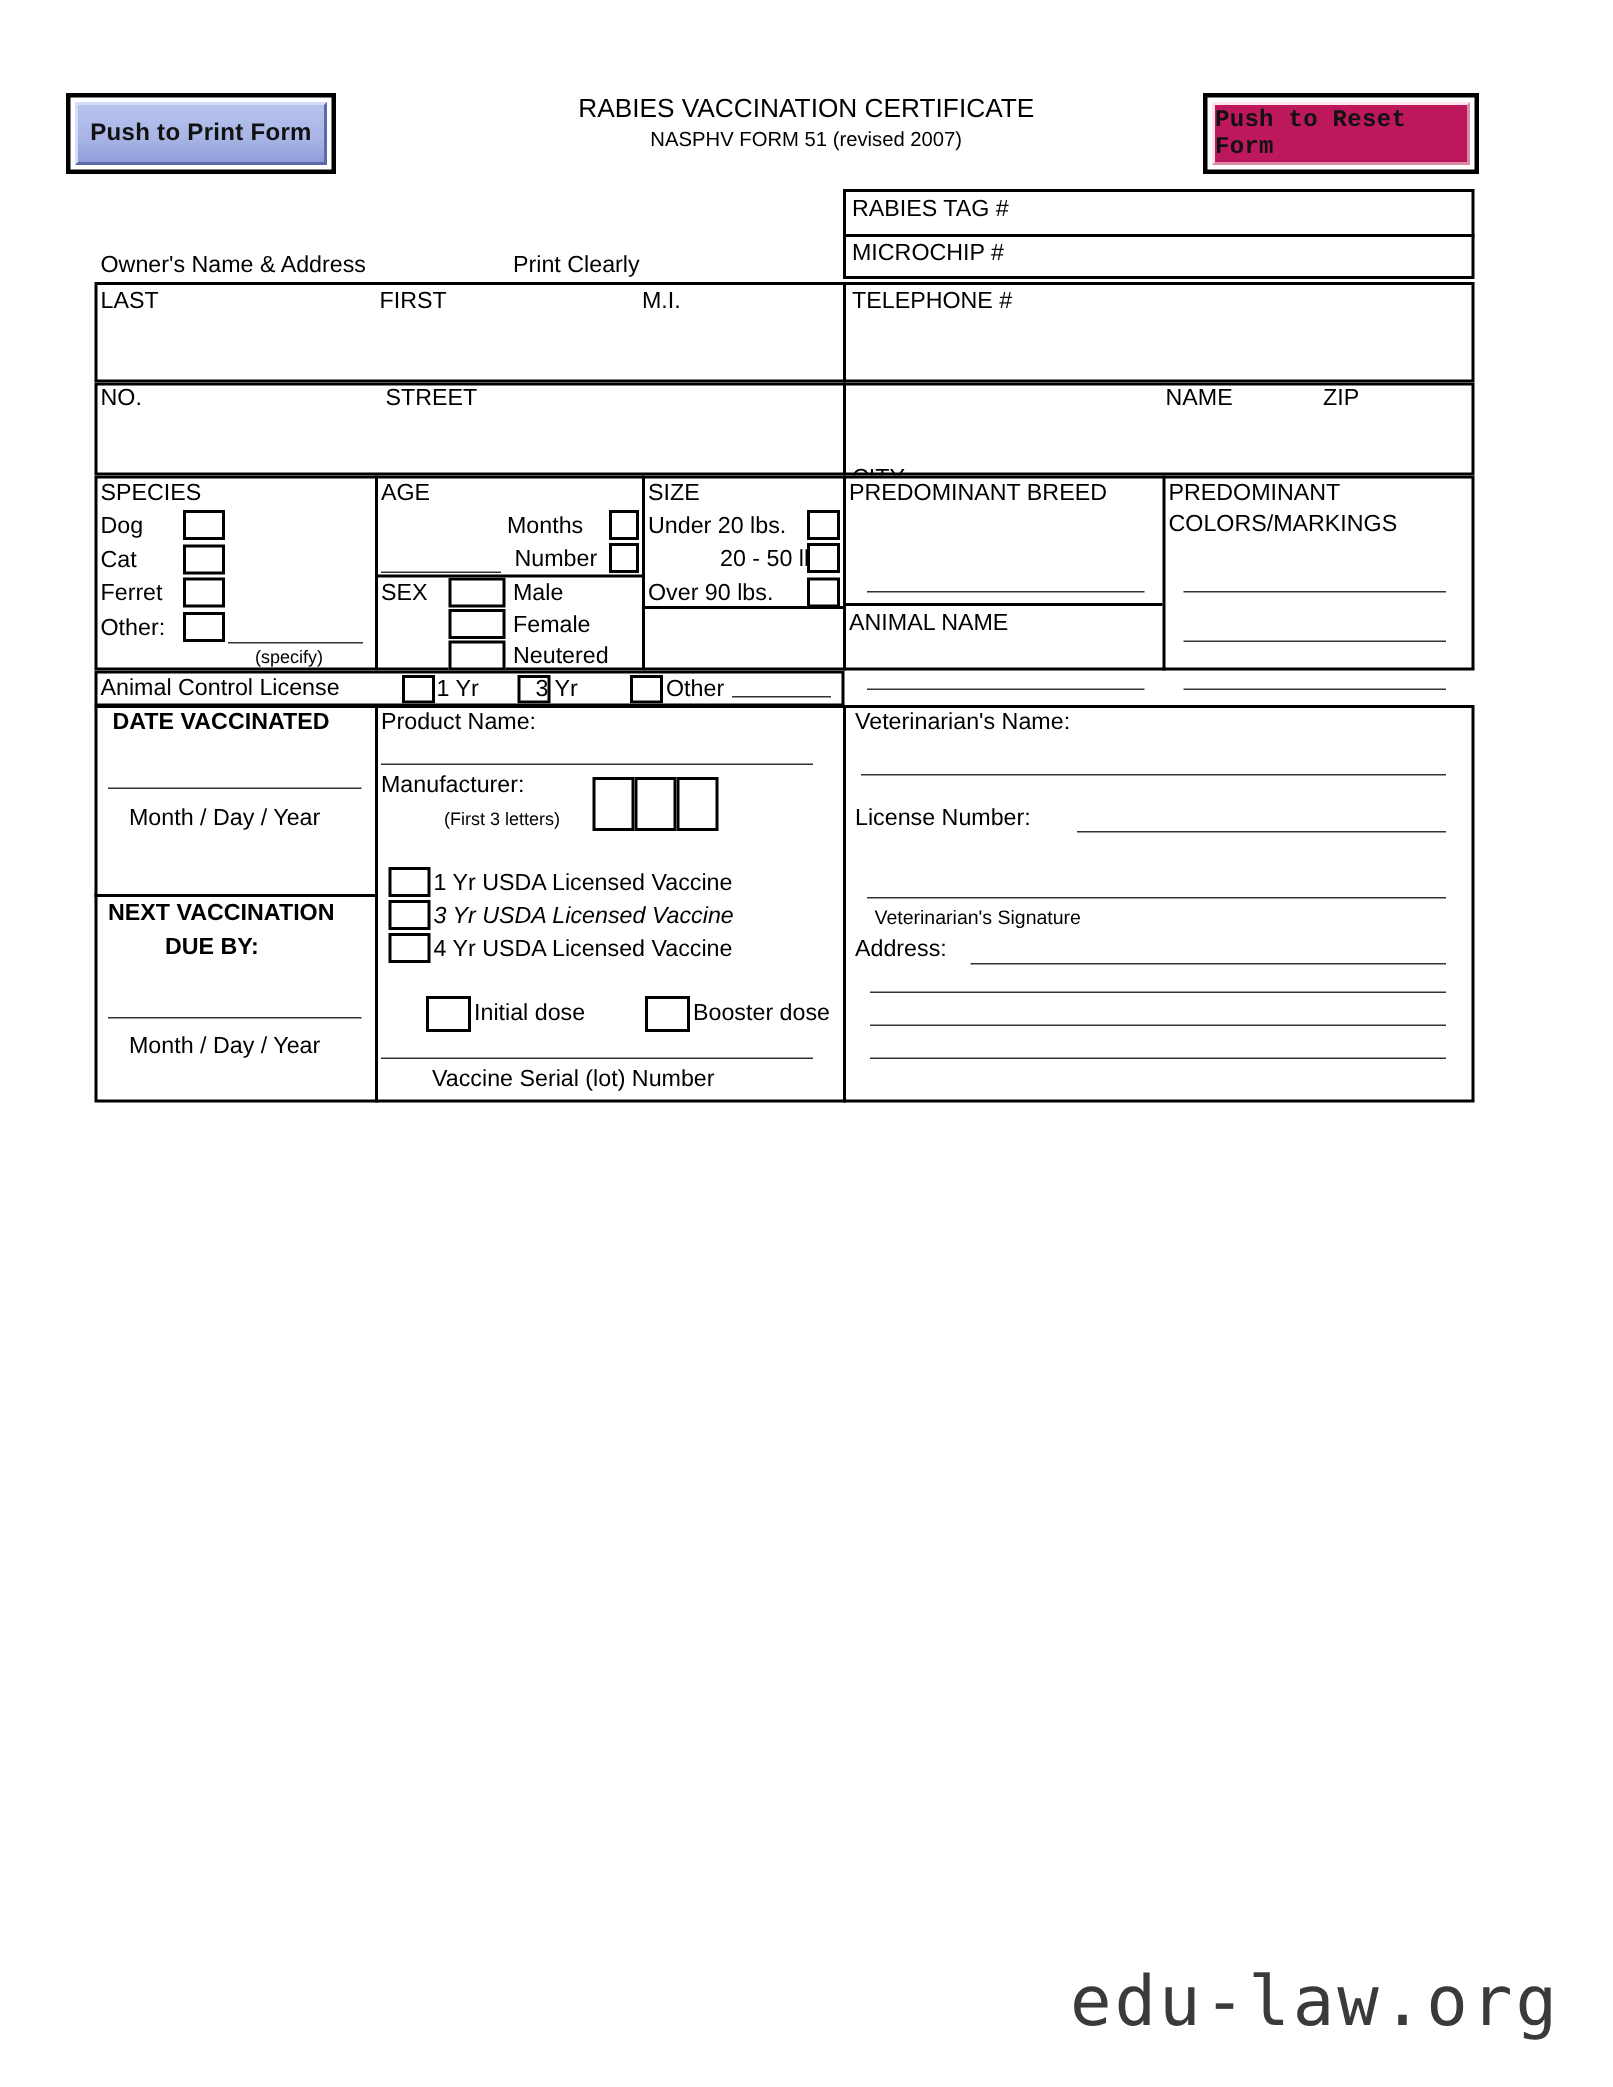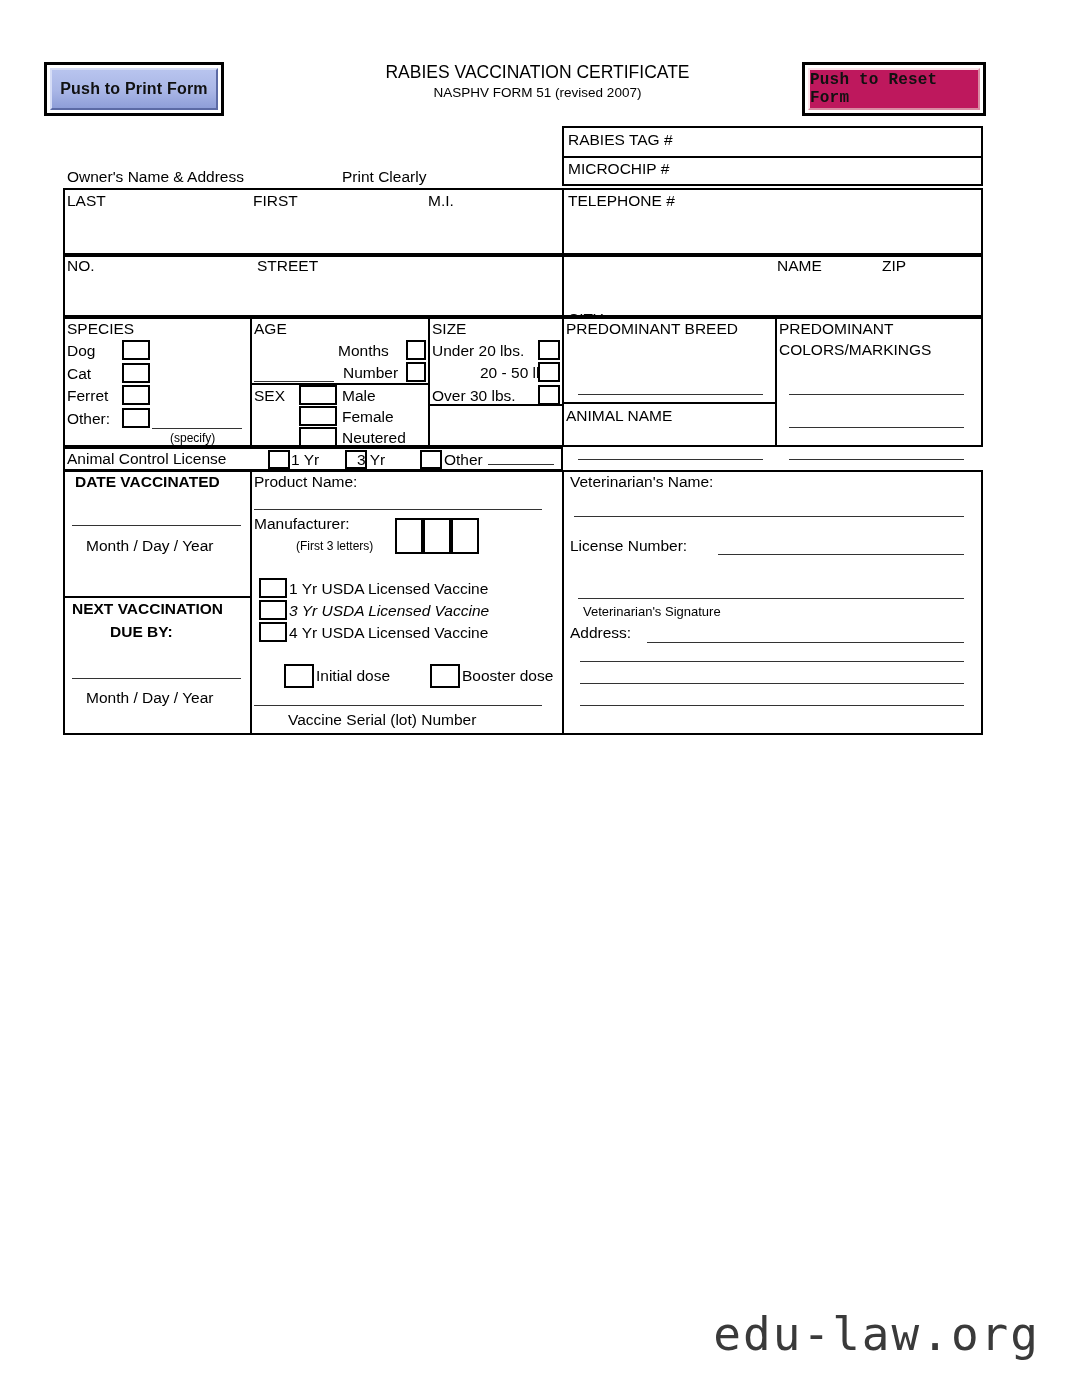--- a/index.html
+++ b/index.html
@@ -167,21 +167,21 @@
   <div class="cb" style="left:299px; top:406px; width:38px; height:20px;"></div>
   <div class="lbl" style="left:342px; top:409px;">Female</div>
   <div class="cb" style="left:299px; top:427px; width:38px; height:20px;"></div>
   <div class="lbl" style="left:342px; top:430px;">Neutered</div>
 
   <div class="lbl" style="left:432px; top:321px;">SIZE</div>
   <div class="lbl" style="left:432px; top:343px;">Under 20 lbs.</div>
   <div class="cb" style="left:538px; top:340px; width:22px; height:20px;"></div>
   <div class="lbl" style="left:432px; top:365px;margin-left:48px;">20 - 50 lbs.</div>
   <div class="cb" style="left:538px; top:362px; width:22px; height:20px;"></div>
-  <div class="lbl" style="left:432px; top:388px;">Over 30 lbs.</div>
+  <div class="lbl" style="left:432px; top:388px;">Over 90 lbs.</div>
   <div class="cb" style="left:538px; top:385px; width:22px; height:20px;"></div>
   <div class="hr" style="left:428px; top:404px; width:134px;"></div>
 
   <div class="lbl" style="left:566px; top:321px;">PREDOMINANT BREED</div>
   <div class="rule" style="left:578px; top:394px; width:185px;"></div>
   <div class="hr" style="left:562px; top:402px; width:213px;"></div>
   <div class="lbl" style="left:566px; top:408px;">ANIMAL NAME</div>
   <div class="rule" style="left:578px; top:459px; width:185px;"></div>
 
   <div class="lbl" style="left:779px; top:321px;">PREDOMINANT</div>

